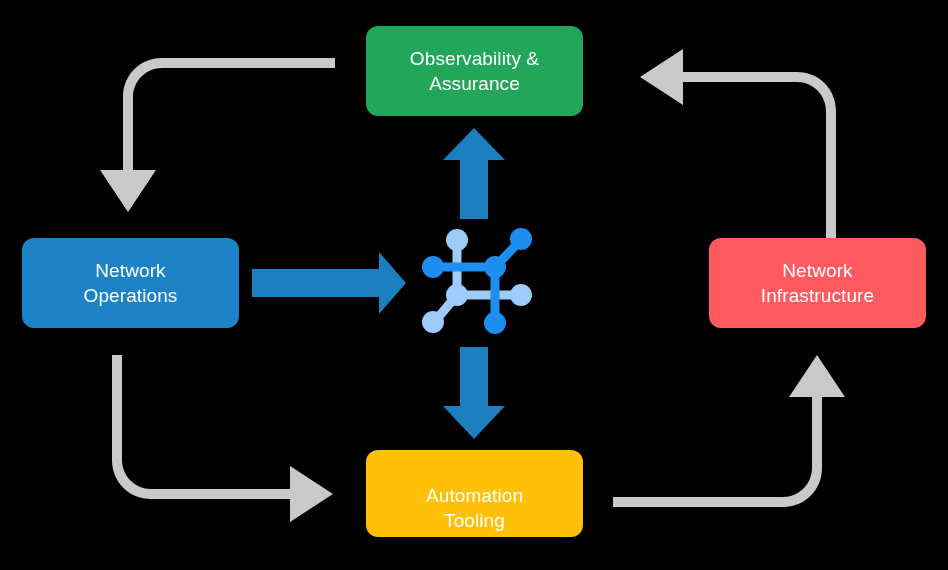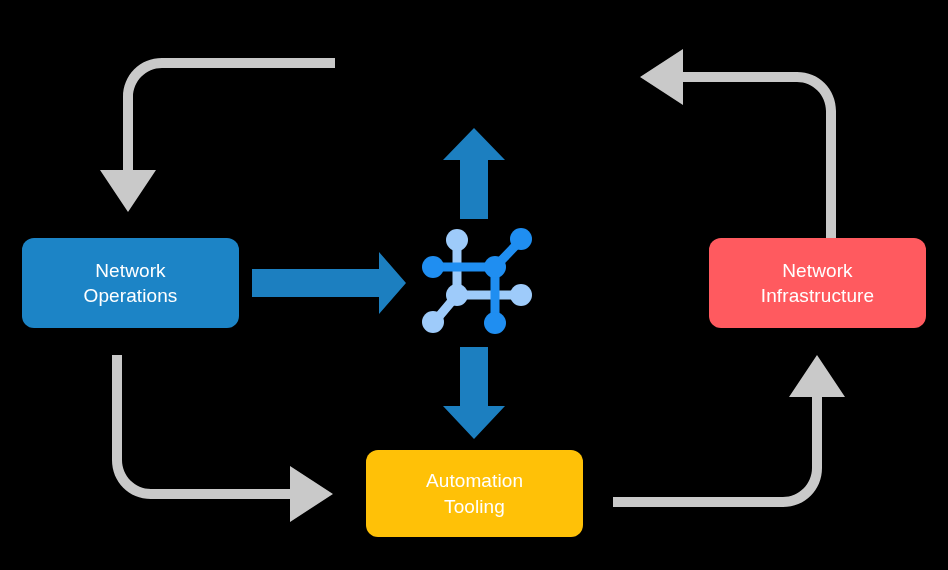--- a/index.html
+++ b/index.html
@@ -129,29 +129,33 @@
       <circle cx="521" cy="295" r="11" fill="#9ecbfa"></circle>
       <circle cx="433" cy="322" r="11" fill="#9ecbfa"></circle>
 
       <circle cx="433" cy="267" r="11" fill="#1f8ef1"></circle>
       <circle cx="495" cy="267" r="11" fill="#1f8ef1"></circle>
       <circle cx="521" cy="239" r="11" fill="#1f8ef1"></circle>
       <circle cx="495" cy="323" r="11" fill="#1f8ef1"></circle>
     </g>
   </svg>
 
+  <div class="node-box" id="box-observability" style="background: rgb(34, 167, 90); color: rgb(255, 255, 255);">
+    <span class="box-label">Observability &amp;
+Assurance</span>
+  </div>
 
   <div class="node-box" id="box-network-operations" style="background: rgb(28, 132, 198); color: rgb(255, 255, 255);">
     <span class="box-label">Network
 Operations</span>
   </div>
 
   <div class="node-box" id="box-network-infrastructure" style="background: rgb(255, 90, 95); color: rgb(255, 255, 255);">
     <span class="box-label">Network
 Infrastructure</span>
   </div>
 
-  <div class="node-box" id="box-automation-tooling" style="background: rgb(255, 193, 7); color: rgb(255, 255, 255);">
+  <div class="node-box" id="box-automation-tooling" style="background: rgb(255, 193, 7); color: rgb(255, 255, 255); align-items: flex-end;">
     <span class="box-label">Automation
 Tooling</span>
   </div>
 
 </div>
 
 </body></html>

